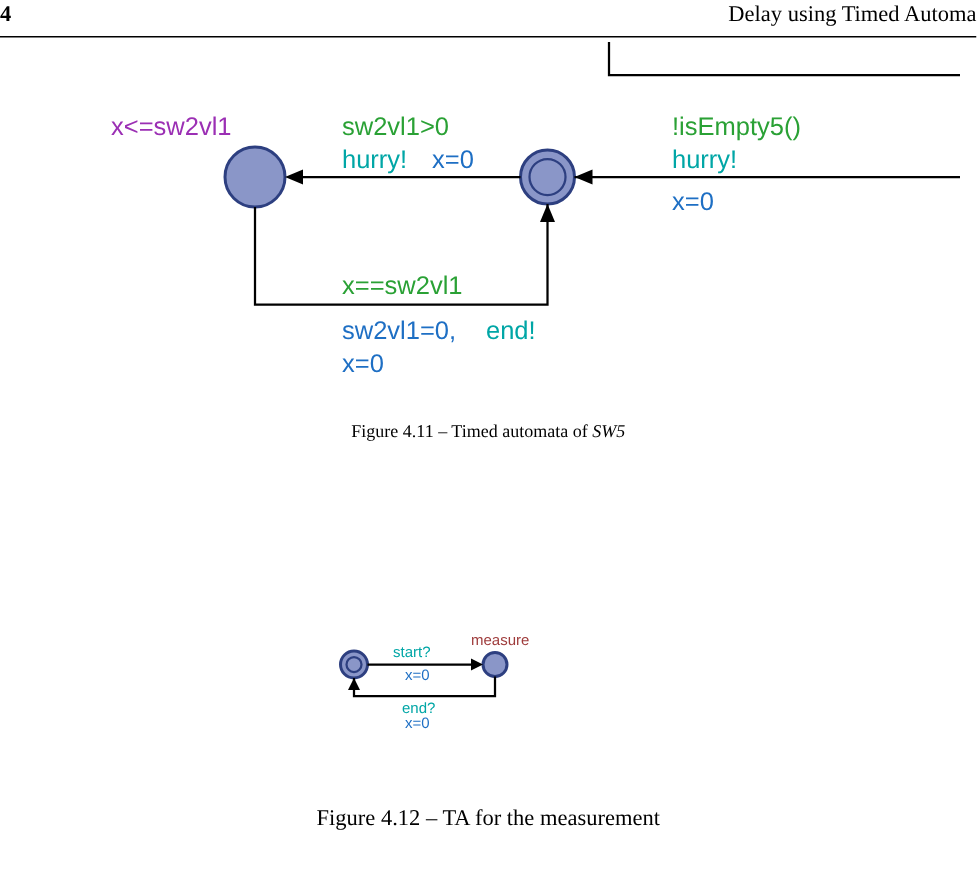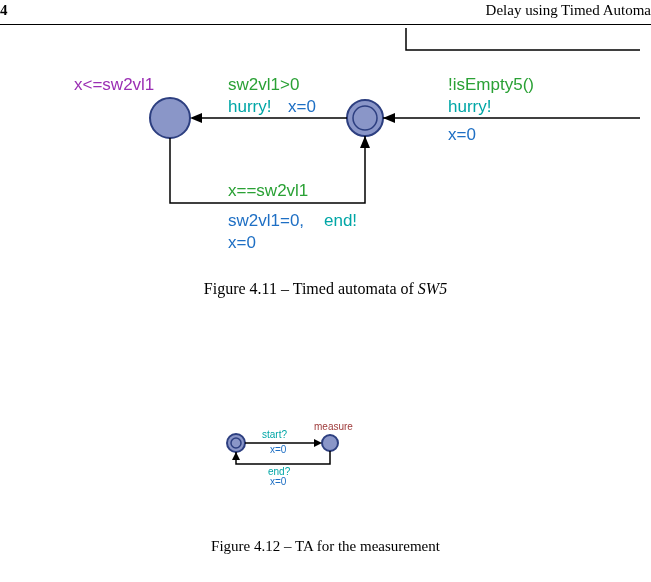--- a/index.html
+++ b/index.html
@@ -1,21 +1,21 @@
 <!DOCTYPE html>
 <html><head>
 <meta charset="utf-8">
 <style>
   html,body{margin:0;padding:0;background:#fff;font-family:"Times New Roman",Times,serif;color:#000;}
   .page{width:651px;height:582px;position:relative;overflow:hidden;}
   .hdr{position:absolute;top:0;left:0;right:0;height:24px;border-bottom:1px solid #000;}
   .hdr-left{position:absolute;left:0;top:2px;font-weight:bold;font-size:15px;}
   .hdr-right{position:absolute;right:0;top:2px;font-weight:normal;font-size:15px;}
   .fig1{position:absolute;left:60px;top:28px;width:580px;height:230px;}
-  .fig1-caption{position:absolute;top:280px;left:0;right:0;text-align:center;font-size:16px;}
+  .fig1-caption{position:absolute;top:280px;left:0;right:0;text-align:center;font-size:12px;}
   .fig1-caption .it{font-style:italic;}
   .fig2{position:absolute;left:218px;top:418px;width:160px;height:70px;}
   .fig2-caption{position:absolute;top:538px;left:0;right:0;text-align:center;font-size:15px;}
   
   .lbl{font-family:Arial,Helvetica,sans-serif;font-size:17px;}
   .sm{font-family:Arial,Helvetica,sans-serif;font-size:10px;}
   .green{fill:#2aa135;}
   .teal{fill:#00a6a6;}
   .purple{fill:#9b2fb4;}
   .blue{fill:#1e6fc4;}

